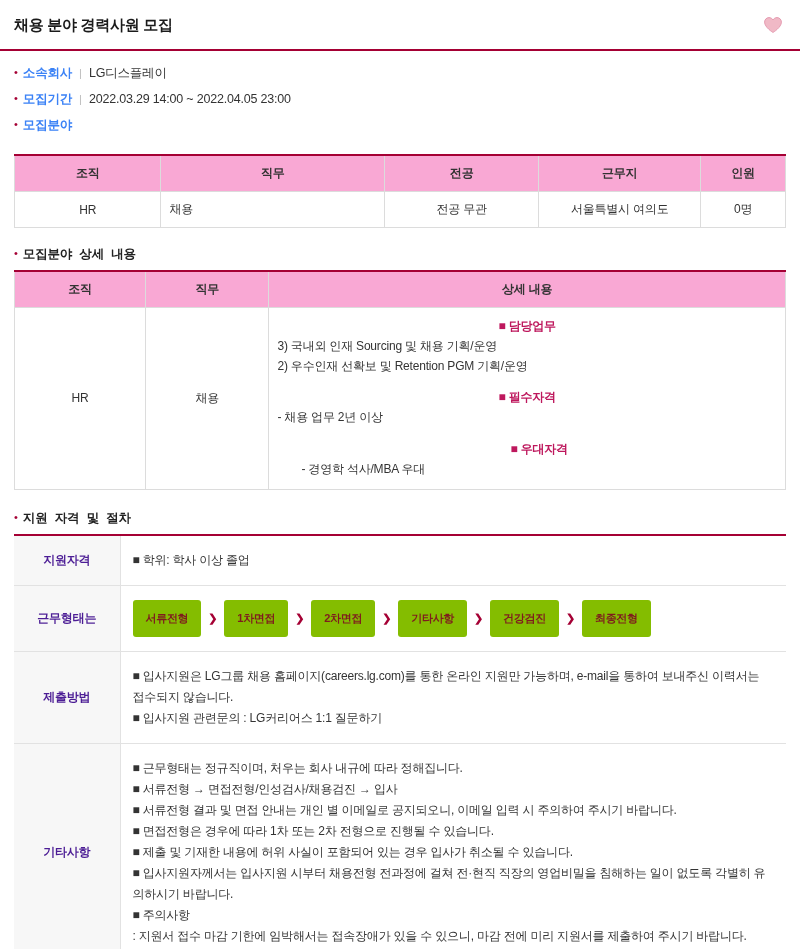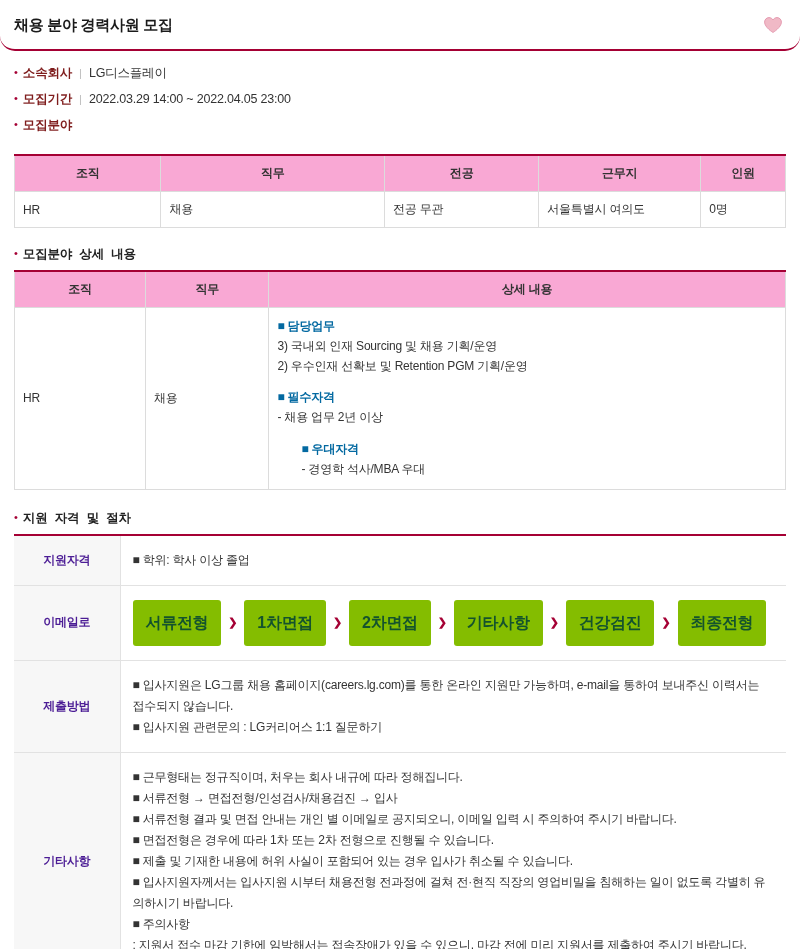--- a/index.html
+++ b/index.html
@@ -18,21 +18,20 @@
   }
 
   
   .header {
     position: relative;
     padding: 14px 16px 13px 14px;
     border-bottom: 2px solid #a50034;
     display: flex;
     align-items: center;
     justify-content: space-between;
-    border-radius: 15px;
   }
   .header-title {
     font-size: 15px;
     font-weight: bold;
     color: #1a1a1a;
     letter-spacing: -0.3px;
   }
   .heart-icon {
     width: 22px; height: 22px;
     display: inline-flex;
@@ -54,21 +53,21 @@
   .bullet {
     color: #a50034;
     font-size: 11px;
     line-height: 1;
     margin-right: 5px;
     position: relative;
     top: -1px;
   }
   .meta-label {
     font-weight: bold;
-    color: #7f1d1d;
+    color: #3b82f6;
     font-size: 12.5px;
     letter-spacing: -0.2px;
   }
   .meta-sep {
     color: #bbb;
     margin: 0 7px;
     font-size: 11px;
   }
   .meta-value {
     color: #333;
@@ -111,32 +110,32 @@
     letter-spacing: -0.2px;
   }
   table.grid td {
     border: 1px solid #dcdcdc;
     padding: 9px 8px;
     color: #333;
     font-size: 12px;
     vertical-align: middle;
     letter-spacing: -0.2px;
   }
-  td.c { }
+  td.c { text-align: center; }
   td.l { text-align: left; }
 
   
   .detail-cell {
     line-height: 1.65;
     padding: 12px 10px 12px 12px;
     font-size: 12px;
   }
   .detail-cell .blk { margin-bottom: 12px; }
   .detail-cell .blk:last-child { margin-bottom: 0; margin-left: 24px; }
-  .detail-cell .hd { font-weight: bold; color: #0369a1; }
+  .detail-cell .hd { font-weight: bold; color: #be185d; text-align: center; }
   .detail-cell .ln { color: #333; }
 
   
   .apply-wrap { padding: 7px 14px 16px 14px; }
   table.apply {
     width: 100%;
     border-collapse: collapse;
     border-top: 2px solid #a50034;
     font-size: 12px;
   }
@@ -164,23 +163,23 @@
 
   
   .steps {
     display: flex;
     align-items: center;
     flex-wrap: wrap;
     gap: 0;
   }
   .step {
     background: #84bd00;
-    color: #14532d;
-    font-weight: bold;
-    font-size: 16px;
+    color: #7f1d1d;
+    font-weight: bold;
+    font-size: 11px;
     padding: 9px 13px;
     border-radius: 3px;
     white-space: nowrap;
     letter-spacing: -0.3px;
   }
   .arrow {
     color: #a50034;
     font-size: 11px;
     padding: 0 7px;
     font-weight: bold;
@@ -292,21 +291,21 @@
       <tbody>
 
         <tr>
           <td class="rowlabel">지원자격</td>
           <td class="rowbody">
             <span class="mtxt">■ 학위: 학사 이상 졸업</span>
           </td>
         </tr>
 
         <tr>
-          <td class="rowlabel">이메일로</td>
+          <td class="rowlabel">근무형태는</td>
           <td class="rowbody">
             <div class="steps">
               <span class="step">서류전형</span>
               <span class="arrow">❯</span>
               <span class="step">1차면접</span>
               <span class="arrow">❯</span>
               <span class="step">2차면접</span>
               <span class="arrow">❯</span>
               <span class="step">기타사항</span>
               <span class="arrow">❯</span>

